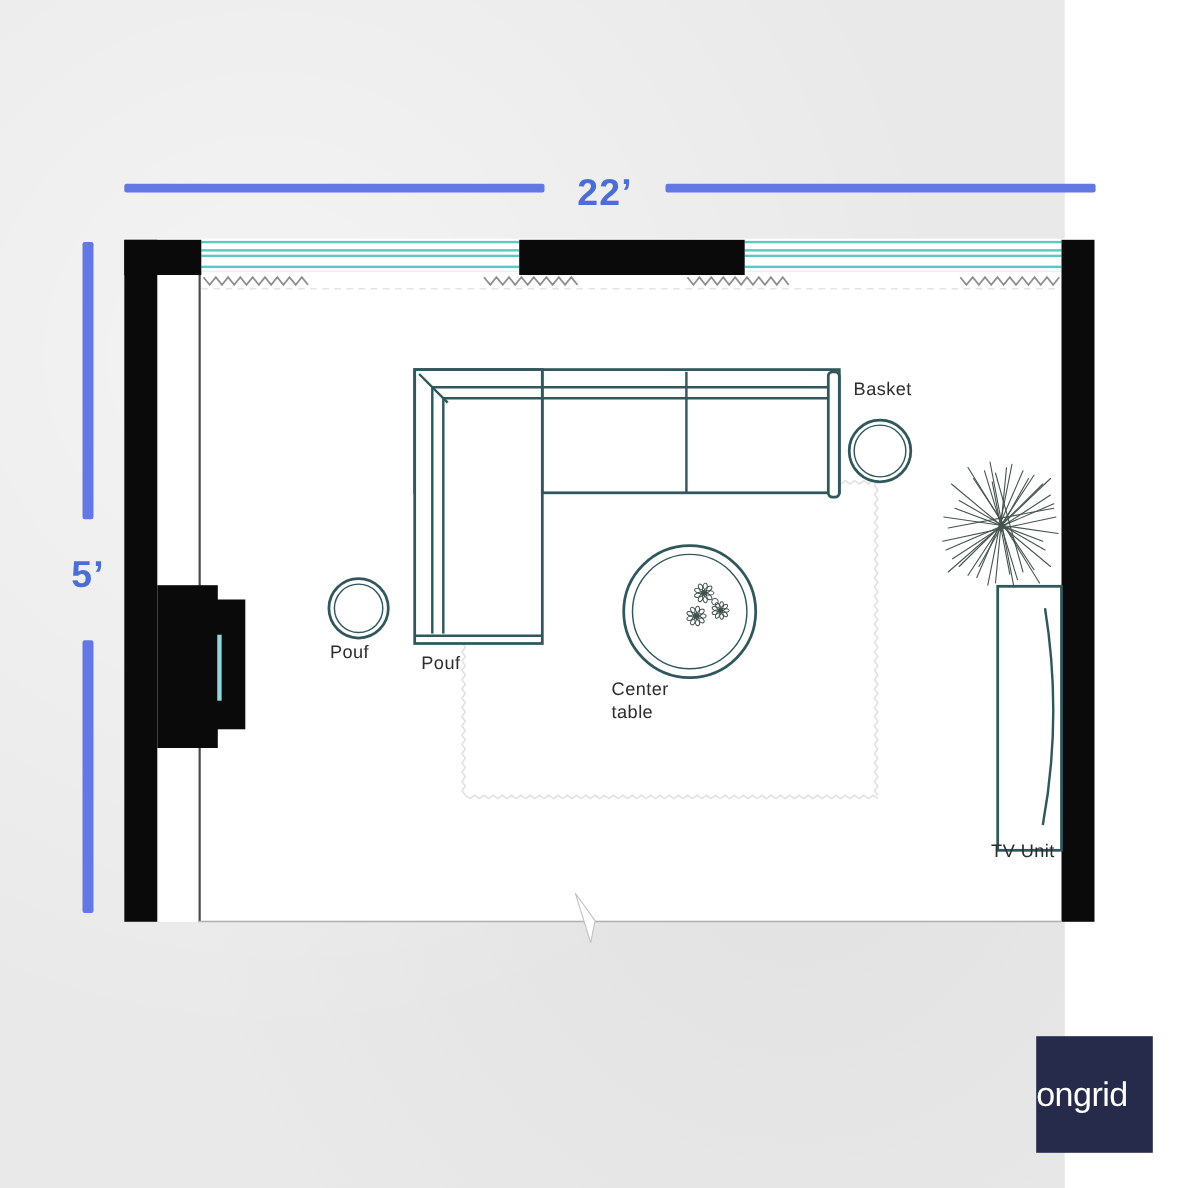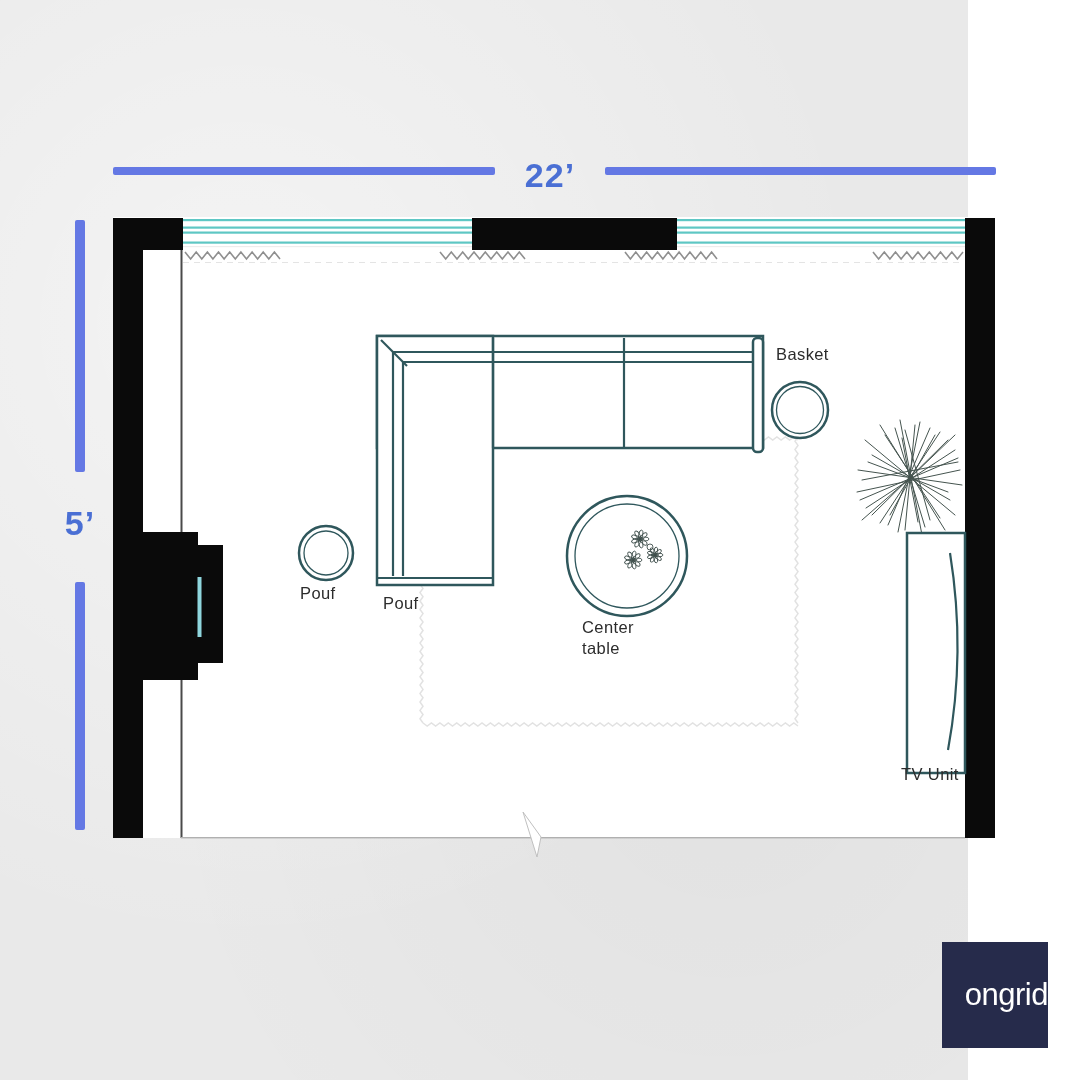--- a/index.html
+++ b/index.html
@@ -35,21 +35,21 @@
   .faintline{fill:#ededed}
   .furn{fill:#ffffff;stroke:var(--furniture);stroke-width:2.5}
   .furn-thin{fill:#ffffff;stroke:var(--furniture);stroke-width:1.3}
   .fline{stroke:var(--furniture);stroke-width:2.2;fill:none}
   .curtain{fill:none;stroke:var(--curtain);stroke-width:1.6}
   .rugline{fill:none;stroke:var(--rug);stroke-width:1.5}
   .plantline{stroke:var(--plant);stroke-width:1;fill:none;stroke-linecap:round}
   .flower{stroke:var(--flower);fill:none;stroke-width:.9}
   
   .logo{position:absolute;left:942px;top:942px;width:106px;height:106px;
-    background:var(--logo_bg);display:flex;align-items:center;justify-content:flex-end}
+    background:var(--logo_bg);display:flex;align-items:center;justify-content:flex-start}
   .logo span{color:var(--logo_text);font-size:31px;font-weight:500;letter-spacing:-.5px}
 </style>
 </head>
 <body>
 
 <div class="stage">
 
   <div class="dim-seg" style="left:113px;top:167px;width:382px;height:8px"></div>
   <div class="dim-seg" style="left:605px;top:167px;width:391px;height:8px"></div>
   <div class="dim-label" style="left:505px;top:156px;width:90px">22’</div>
@@ -201,20 +201,20 @@
     <g>
       <rect class="furn" x="907" y="533" width="58" height="240"></rect>
       <path class="fline" d="M950,553 Q966,652 948,750"></path>
     </g>
 
     <polygon points="523,812 537,857 541,837" fill="#ffffff" stroke="#c0c0c0" stroke-width="1"></polygon>
   </svg>
 
   <div class="flabel" style="left:383px;top:593px">Pouf</div>
   <div class="flabel center" style="left:300px;top:583px;width:52px">Pouf</div>
-  <div class="flabel center" style="left:582px;top:617px;width:86px">Center table</div>
+  <div class="flabel center" style="left:556px;top:617px;width:86px">Center table</div>
   <div class="flabel" style="left:776px;top:344px">Basket</div>
   <div class="flabel" style="left:901px;top:764px">TV Unit</div>
 
   <div class="logo">
     <span>ongrid</span>
   </div>
 </div>
 
 </body></html>

